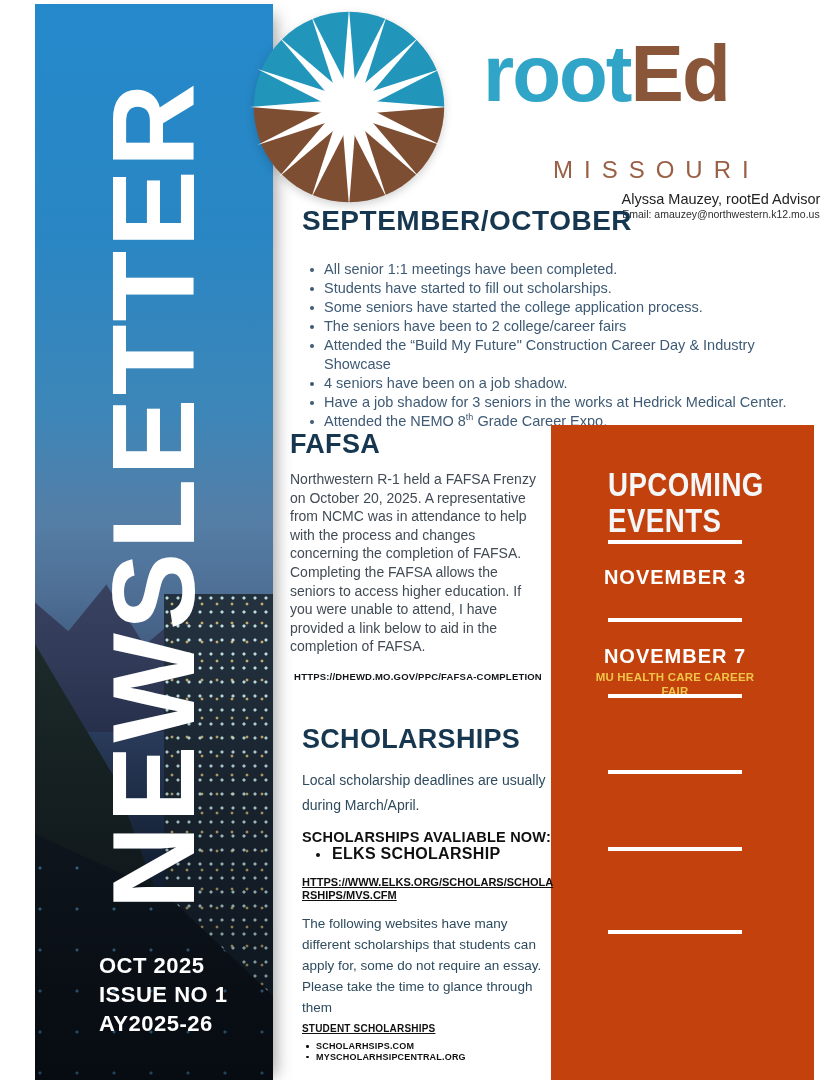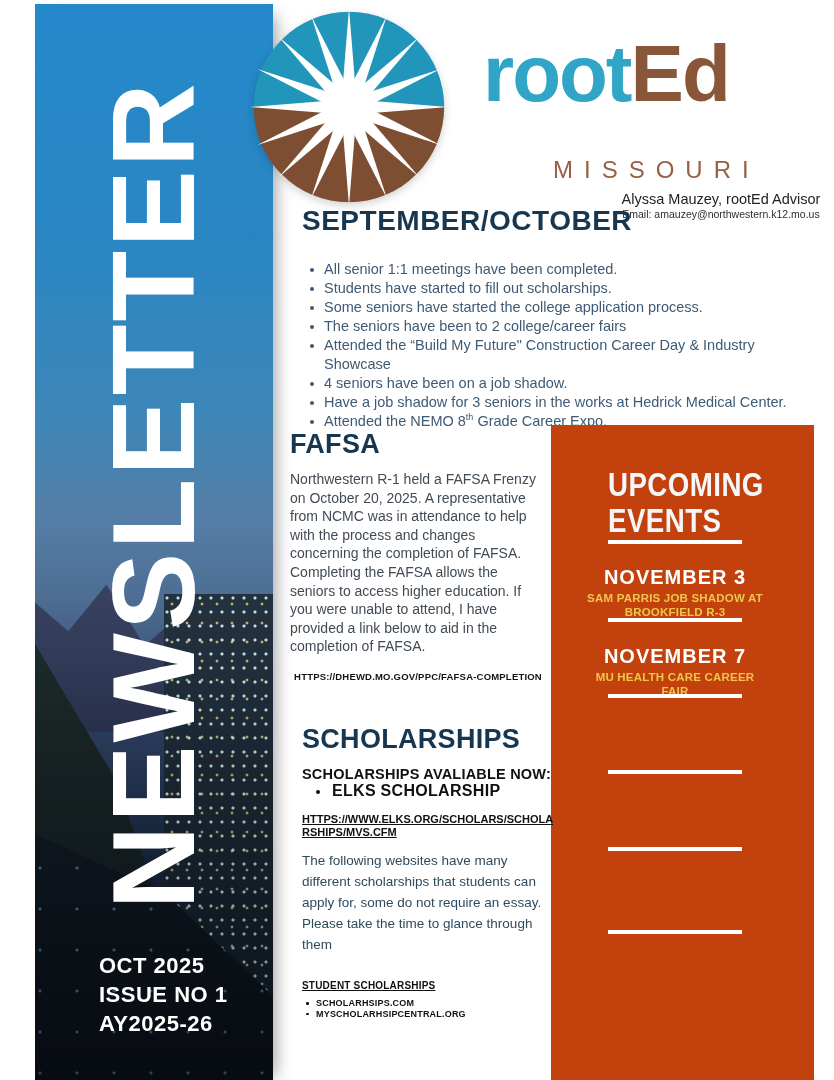--- a/index.html
+++ b/index.html
@@ -86,21 +86,21 @@
   .sch{position:absolute; left:302px; top:724px; width:256px; color:#101010;}
   .sch-intro{margin-top:13px; font-size:14px; line-height:25px; color:#2e4b5e;}
   .sch-avail{margin-top:11px; font-size:14.5px; font-weight:800; letter-spacing:.2px;}
   .sch-elks{margin-left:10px; position:relative; padding-left:20px;
     font-size:16px; font-weight:800; letter-spacing:.3px;}
   .sch-elks::before{content:""; position:absolute; left:4px; top:8px; width:4px; height:4px;
     border-radius:50%; background:#101010;}
   .sch-link{display:block; margin-top:13px; font-size:11px; font-weight:800; color:#101010;
     text-decoration:underline; word-break:break-all; line-height:13px;}
   .sch-note{margin-top:11px; font-size:13.5px; line-height:21px; color:#2e4b5e;}
-  .stu-head{margin-top:25px; font-size:10px; font-weight:800; text-decoration:underline;
+  .stu-head{margin-top:5px; font-size:10px; font-weight:800; text-decoration:underline;
     letter-spacing:.2px;}
   .stu-list{margin:7px 0 0 2px; padding:0; list-style:none; font-size:9px; font-weight:800;}
   .stu-list>li{position:relative; padding-left:12px; line-height:10.5px; letter-spacing:.2px;}
   .stu-list>li::before{content:""; position:absolute; left:2px; top:4px; width:2.5px; height:2.5px;
     border-radius:50%; background:#101010;}
 </style>
 </head>
 <body>
 
 <div class="page">
@@ -173,34 +173,34 @@
   </div>
 
   <div class="panel">
     <div class="ptitle">
       <div>UPCOMING</div>
       <div>EVENTS</div>
     </div>
     <div class="pline" style="top:115px"></div>
 
     <div class="ev-date" style="top:141px">NOVEMBER 3</div>
-    <div class="ev-desc" style="top:167px">SAM PARRIS JOB SHADOW AT BROOKFIELD R-3</div>
     <div class="pline" style="top:193px"></div>
 
     <div class="ev-date" style="top:220px">NOVEMBER 7</div>
     <div class="ev-desc" style="top:246px">MU HEALTH CARE CAREER FAIR</div>
     <div class="pline" style="top:269px"></div>
 
     <div class="pline" style="top:345px"></div>
     <div class="pline" style="top:422px"></div>
     <div class="pline" style="top:505px"></div>
   </div>
 
   <div class="sch">
     <h2 class="sec-head">SCHOLARSHIPS</h2>
+    <div class="sch-intro">Local scholarship deadlines are usually during March/April.</div>
     <div class="sch-avail">SCHOLARSHIPS AVALIABLE NOW:</div>
     <div class="sch-elks">ELKS SCHOLARSHIP</div>
     <a class="sch-link" href="#">HTTPS://WWW.ELKS.ORG/SCHOLARS/SCHOLARSHIPS/MVS.CFM</a>
     <div class="sch-note">The following websites have many different scholarships that students can apply for, some do not require an essay. Please take the time to glance through them</div>
     <div class="stu-head">STUDENT SCHOLARSHIPS</div>
     <ul class="stu-list">
       <li><span>SCHOLARHSIPS.COM</span></li>
       <li><span>MYSCHOLARHSIPCENTRAL.ORG</span></li>
 
     </ul>

